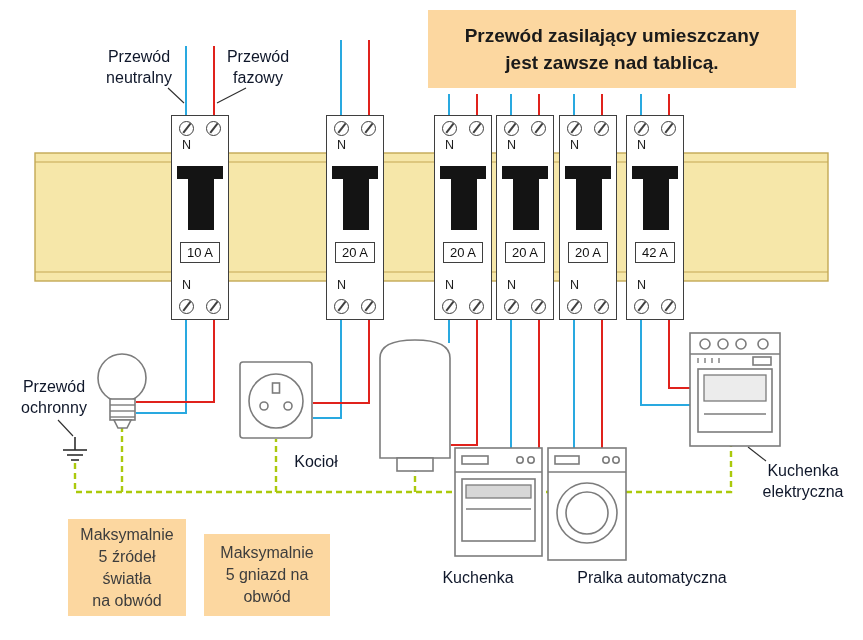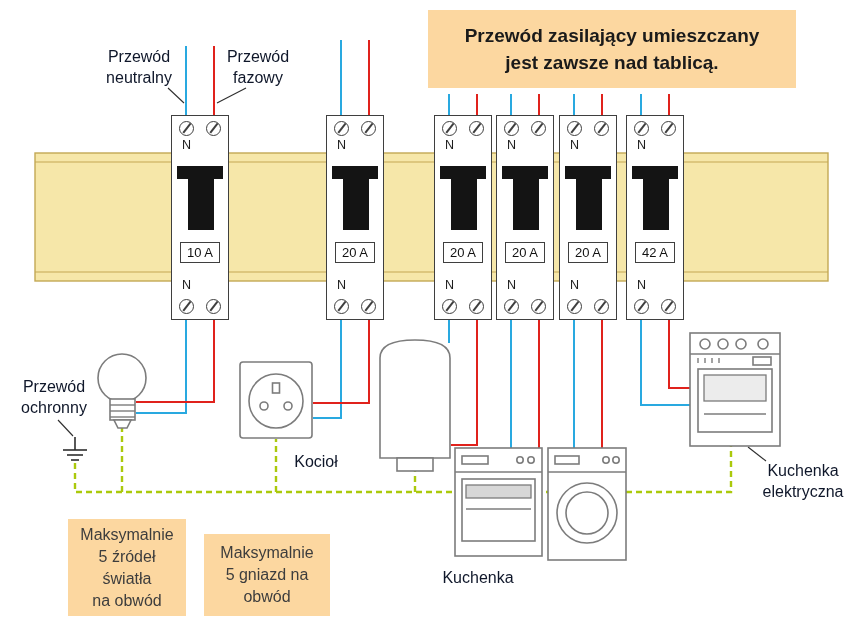--- a/index.html
+++ b/index.html
@@ -179,20 +179,21 @@
 
   <div class="label" style="left:96px; top:46px; width:86px;">Przewód
 neutralny</div>
   <div class="label" style="left:218px; top:46px; width:80px;">Przewód
 fazowy</div>
   <div class="label" style="left:6px; top:376px; width:96px;">Przewód
 ochronny</div>
 
   <div class="label" style="left:285px; top:451px; width:62px;">Kocioł</div>
   <div class="label" style="left:428px; top:567px; width:100px;">Kuchenka</div>
+  <div class="label" style="left:556px; top:567px; width:192px;">Pralka automatyczna</div>
   <div class="label" style="left:750px; top:460px; width:106px;">Kuchenka
 elektryczna</div>
 
   <div class="note note1">Maksymalnie
 5 źródeł
 światła
 na obwód</div>
   <div class="note note2">Maksymalnie
 5 gniazd na
 obwód</div>

